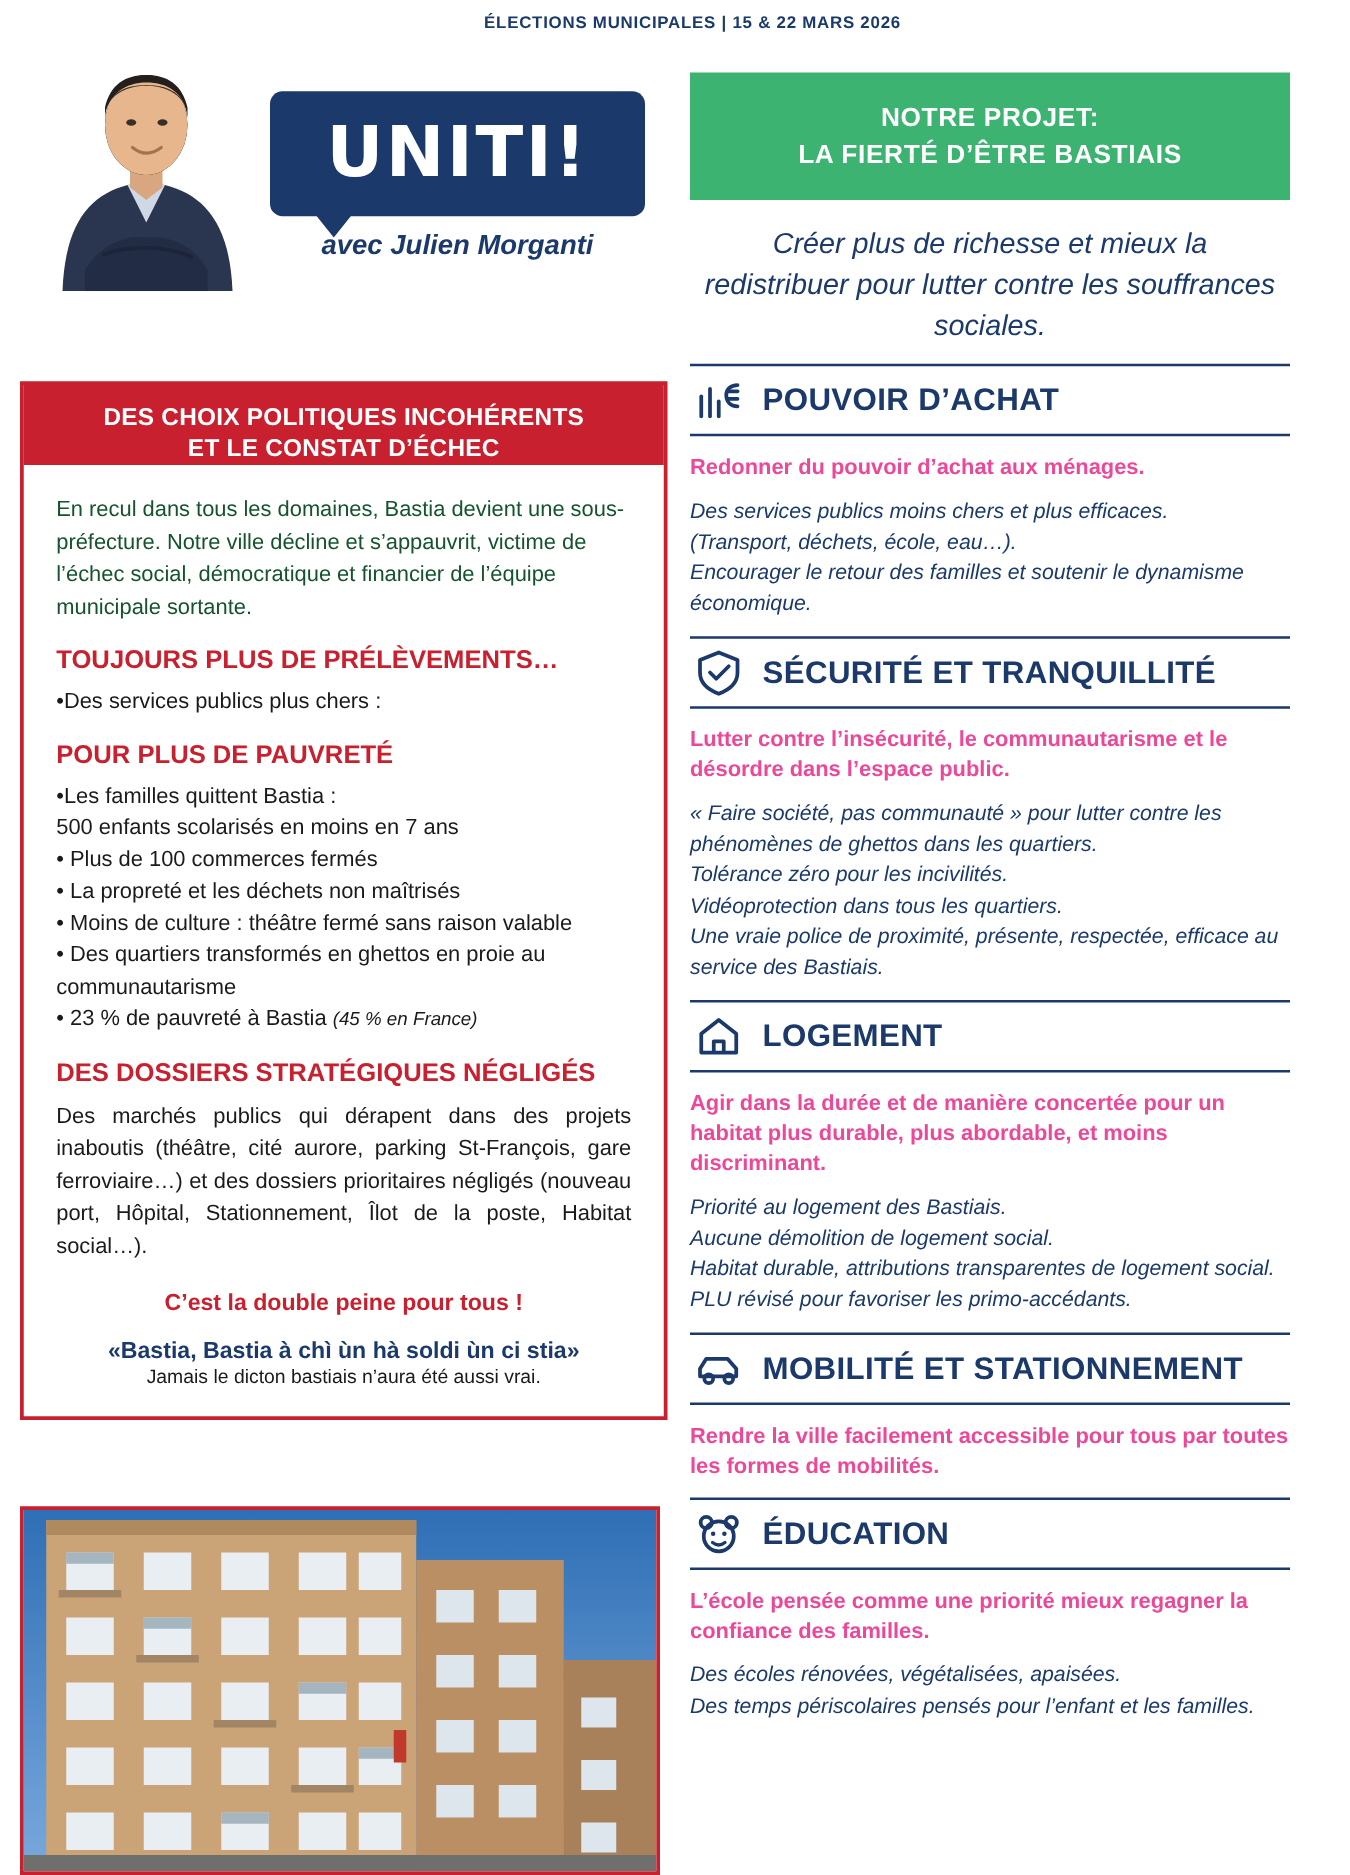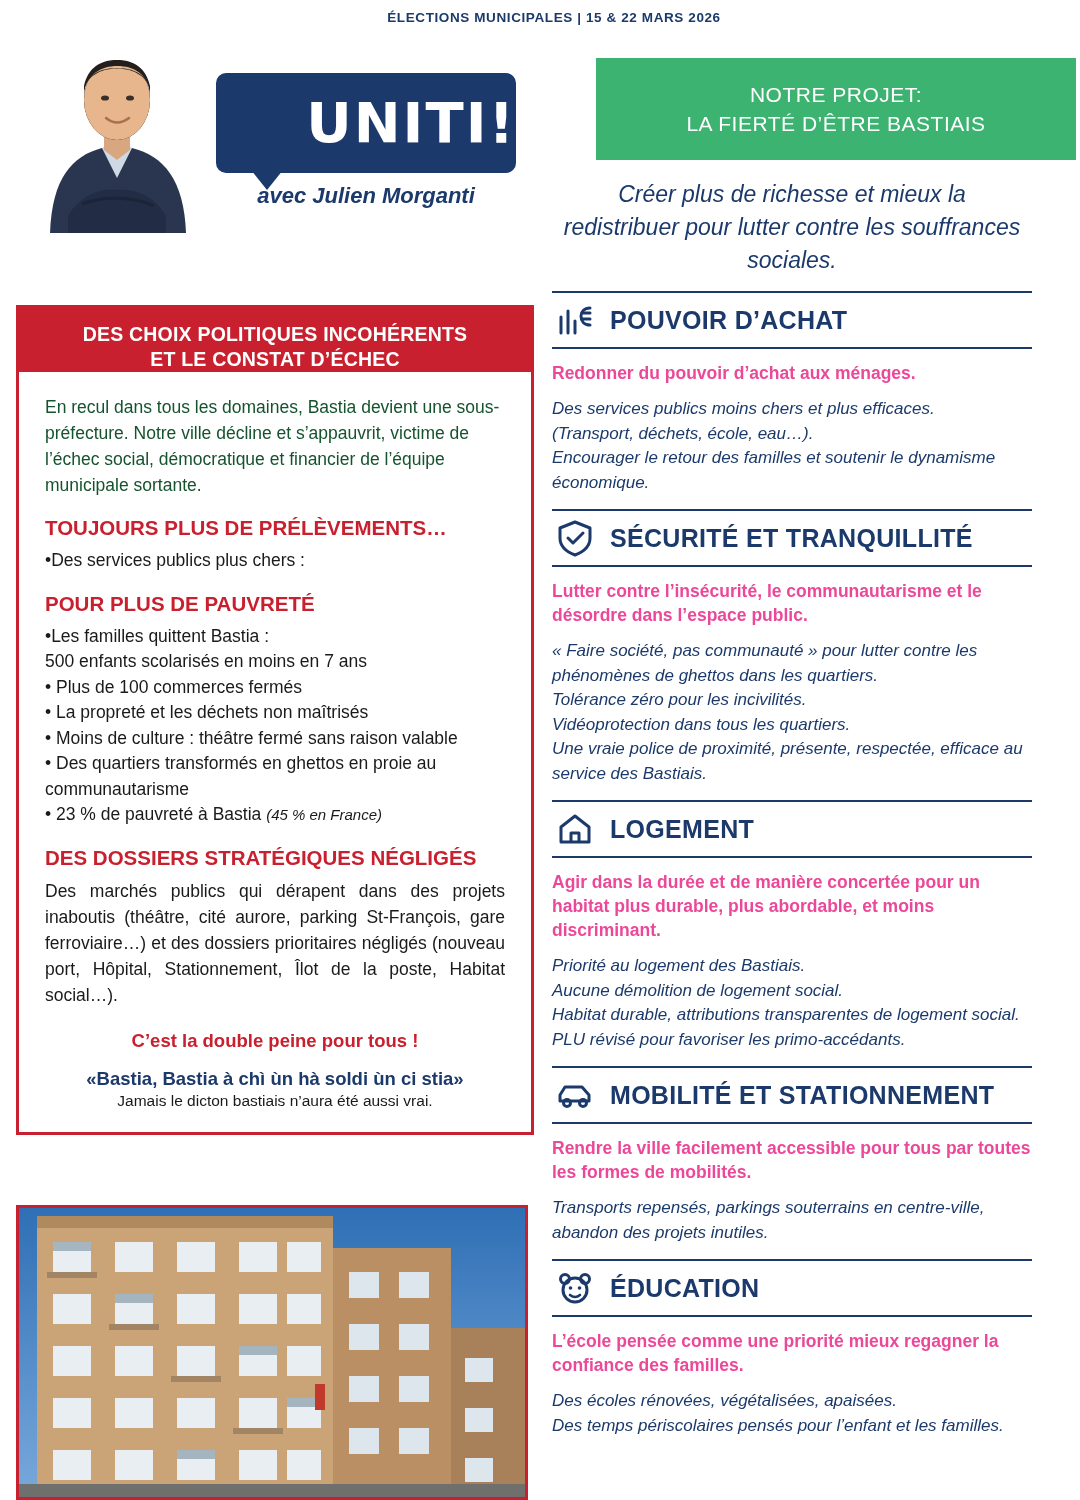--- a/index.html
+++ b/index.html
@@ -31,21 +31,21 @@
   }
   .portrait svg{display:block;}
 
   .logo-box{
     position:absolute;left:200px;top:45px;
     width:300px;height:100px;
     background:#1b3a6b;border-radius:10px;
   }
   .logo-box .logo-text{
     color:#fff;font-weight:800;font-size:56px;letter-spacing:2px;
-    text-align:right;line-height:100px;
+    text-align:center;line-height:100px;
     font-family:"DejaVu Sans", sans-serif;
   }
   .logo-tail{
     position:absolute;left:235px;top:142px;
     width:0;height:0;border-left:16px solid transparent;
     border-right:16px solid transparent;border-top:20px solid #1b3a6b;
   }
   .logo-sub{
     position:absolute;left:200px;top:155px;width:300px;
     text-align:center;color:#1b3a6b;font-weight:800;
@@ -94,23 +94,23 @@
   .photo-wrap{
     position:absolute;left:16px;top:1205px;width:512px;height:295px;
     border:3px solid #c8202e;box-sizing:border-box;overflow:hidden;
   }
 
   
   .right-col{position:absolute;left:552px;top:58px;width:480px;}
 
   .green-box{
     width:480px;background:#3cb371;
-    color:#fff;text-align:center;font-weight:400;
+    color:#fff;text-align:center;font-weight:700;
     font-size:21px;line-height:29px;letter-spacing:.5px;
-    padding:22px 10px 22px 10px;box-sizing:border-box;margin-left:44px;
+    padding:22px 10px 22px 10px;box-sizing:border-box;
   }
   .intro-green{
     margin-top:18px;text-align:center;font-style:italic;
     color:#1b3a6b;font-size:23px;line-height:33px;font-weight:400;
     padding:0 8px;
   }
 
   .theme{margin-top:14px;}
   .theme-head{
     display:flex;align-items:center;gap:14px;
@@ -359,21 +359,20 @@
         <span class="icon">
           <svg width="42" height="42" viewBox="0 0 42 42">
             <path d="M6 27 V21 L11 13 H28 L35 21 V27 H6 Z" fill="none" stroke="#1b3a6b" stroke-width="3" stroke-linejoin="round"></path>
             <circle cx="13" cy="29" r="3.5" fill="none" stroke="#1b3a6b" stroke-width="3"></circle>
             <circle cx="29" cy="29" r="3.5" fill="none" stroke="#1b3a6b" stroke-width="3"></circle>
           </svg>
         </span>
         <span class="t-title">MOBILITÉ ET STATIONNEMENT</span>
       </div>
       <div class="theme-lead">Rendre la ville facilement accessible pour tous par toutes les formes de mobilités.</div>
-      <div class="theme-body" style="white-space:pre-line">Transports repensés, parkings souterrains en centre-ville, abandon des projets inutiles.</div>
     </div>
 
     <div class="theme">
       <div class="theme-head">
         <span class="icon">
           <svg width="42" height="42" viewBox="0 0 42 42">
             <circle cx="21" cy="23" r="12" fill="none" stroke="#1b3a6b" stroke-width="3"></circle>
             <circle cx="11" cy="12" r="4.5" fill="none" stroke="#1b3a6b" stroke-width="3"></circle>
             <circle cx="31" cy="12" r="4.5" fill="none" stroke="#1b3a6b" stroke-width="3"></circle>
             <circle cx="16.5" cy="21" r="1.8" fill="#1b3a6b"></circle>

